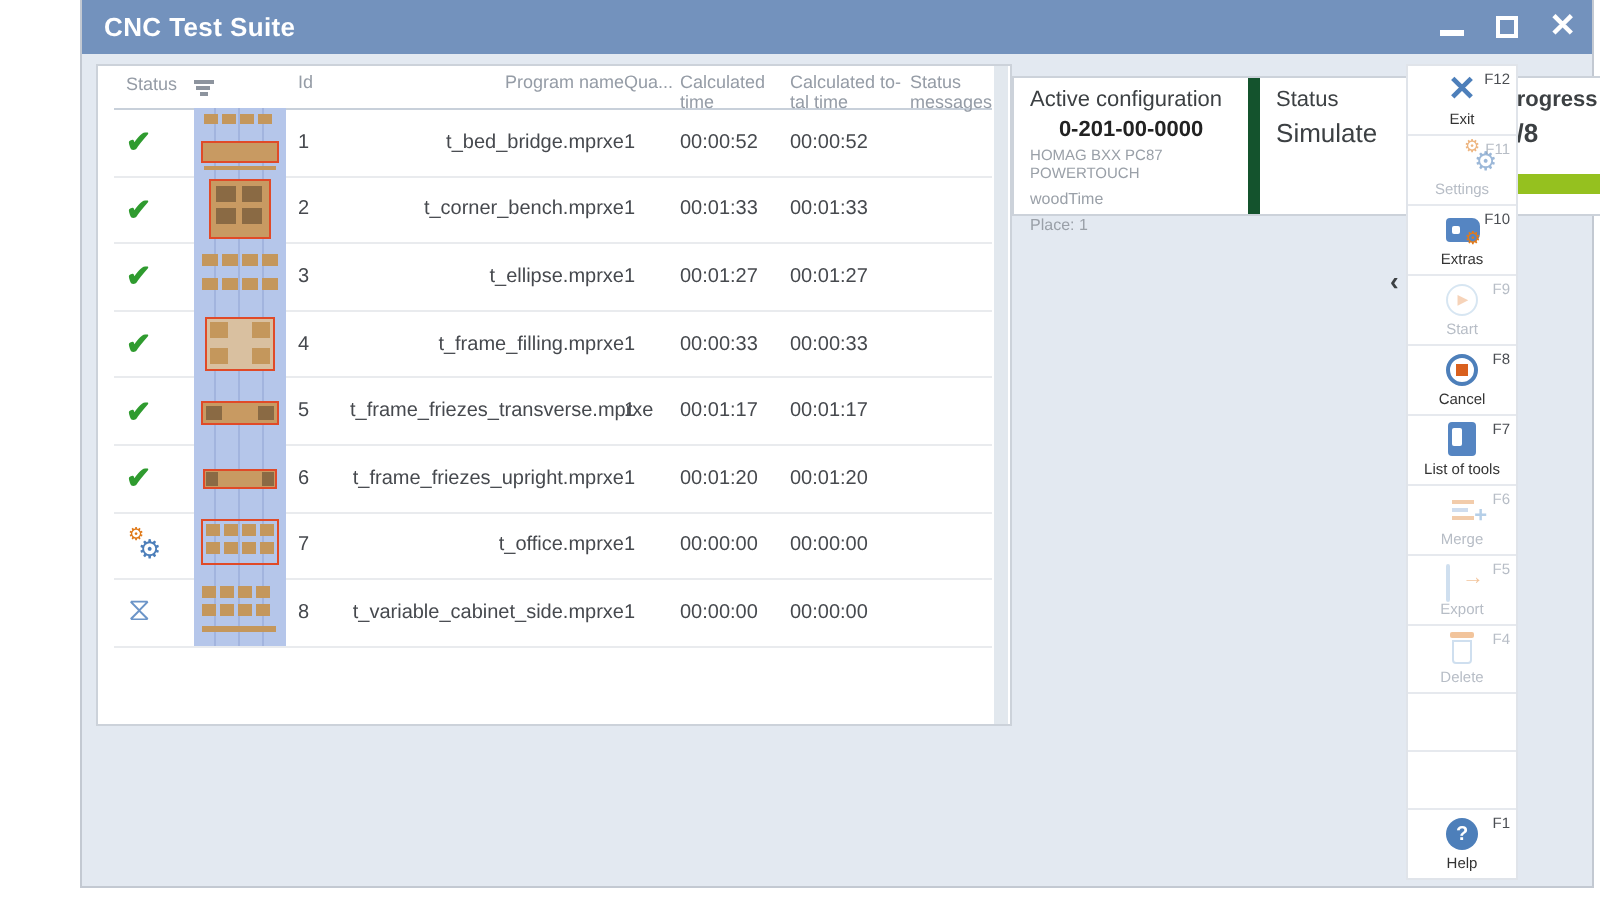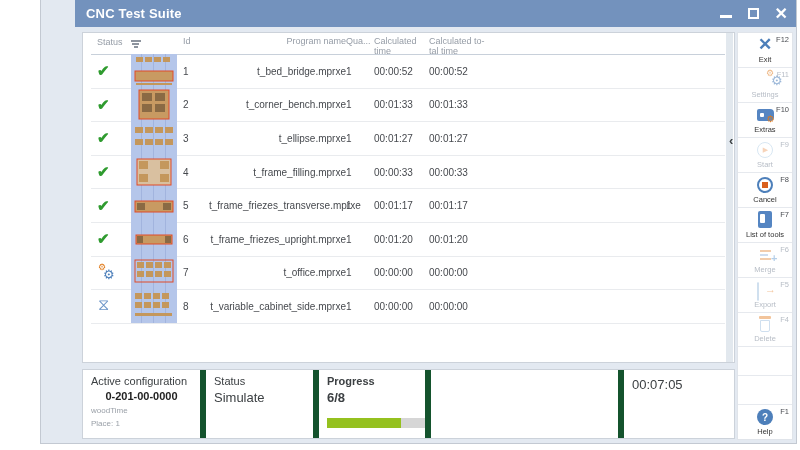--- a/index.html
+++ b/index.html
@@ -1,30 +1,30 @@
 <!DOCTYPE html>
 <html><head>
 <meta charset="utf-8">
 <style>
   * { margin:0; padding:0; box-sizing:border-box; }
   html,body { width:800px; height:450px; background:#ffffff; font-family:"Liberation Sans", sans-serif; overflow:hidden; }
 
-  .window { position:absolute; left:40px; top:0; width:757px; height:444px; border:1px solid #c3c9d2; border-top:none; background:#e3e9f1;padding-left:34px; }
+  .window { position:absolute; left:40px; top:0; width:757px; height:444px; border:1px solid #c3c9d2; border-top:none; background:#e3e9f1; }
 
   
   .titlebar { height:27px; background:#7392bd; display:flex; align-items:center; padding:0 8px 0 11px; }
   .title { color:#ffffff; font-size:13px; font-weight:bold; letter-spacing:.2px; flex:1; }
   .win-controls { display:flex; align-items:center; gap:16px; }
   .win-min { width:12px; height:3px; background:#ffffff; margin-top:6px; }
   .win-max { width:11px; height:11px; border:2px solid #ffffff; }
   .win-close { color:#ffffff; font-size:16px; font-weight:bold; line-height:1; }
 
   
   .app-body { height:417px; display:flex; padding:5px 0 4px 7px; }
-  .content-col { width:653px; display:flex; flex-direction:column; }
+  .content-col { width:653px; display:flex; flex-direction:row; }
 
   
   .table-panel { height:331px; background:#ffffff; border:1px solid #ccd2da; position:relative; padding:0 9px 0 8px; }
   .scroll-strip { position:absolute; top:0; right:1px; width:7px; height:100%; background:#e2e8ee; }
   .thead { display:flex; align-items:flex-start; height:22px; border-bottom:1px solid #c8d0da; padding-top:4px; font-size:9px; color:#959ca6; white-space:pre-line; line-height:1.1; }
   .trow { display:flex; align-items:center; height:33.6px; border-bottom:1px solid #e9ebee; font-size:10px; color:#46494e; }
   .c-status { width:40px; padding-left:6px; display:flex; align-items:center; }
   .c-thumb  { width:48px; display:flex; align-items:center; }
   .c-id     { width:30px; padding-left:4px; }
   .c-name   { width:137px;text-align:right; }
@@ -126,20 +126,21 @@
             <span class="funnel"><i></i><i></i><i></i></span>
           </span>
           <span class="c-thumb"></span>
           <span class="c-id">Id</span>
           <span class="c-name">Program name</span>
           <span class="c-qty">Qua...</span>
           <span class="c-time">Calculated
 time</span>
           <span class="c-total">Calculated to-
 tal time</span>
+          <span class="c-msg">Status messages</span>
         </div>
 
         <div id="rows-container">
             <div class="trow">
               <span class="c-status">
                 <span class="status-icon st-ok"></span>
               </span>
               <span class="c-thumb">
                 <svg width="46" height="34" viewBox="0 0 46 34" class="thumb-svg">
                   <rect x="0" y="0" width="46" height="34" fill="#b5c6ea"></rect>
@@ -338,20 +339,21 @@
             </div>
           </div>
 
         <div class="scroll-strip"></div>
       </div>
 
       <div class="footer-panel">
         <div class="fcell fc-config">
           <div class="fhead">Active configuration</div>
           <div class="cfg-id">0-201-00-0000</div>
+          <div class="cfg-sub">HOMAG BXX PC87 POWERTOUCH</div>
           <div class="cfg-sub2">woodTime</div>
           <div class="cfg-sub2">Place: 1</div>
         </div>
         <div class="fcell fc-status">
           <div class="fhead">Status</div>
           <div class="fval-big">Simulate</div>
         </div>
         <div class="fcell fc-progress">
           <div class="fhead">Progress</div>
           <div class="fval-big">6/8</div>

